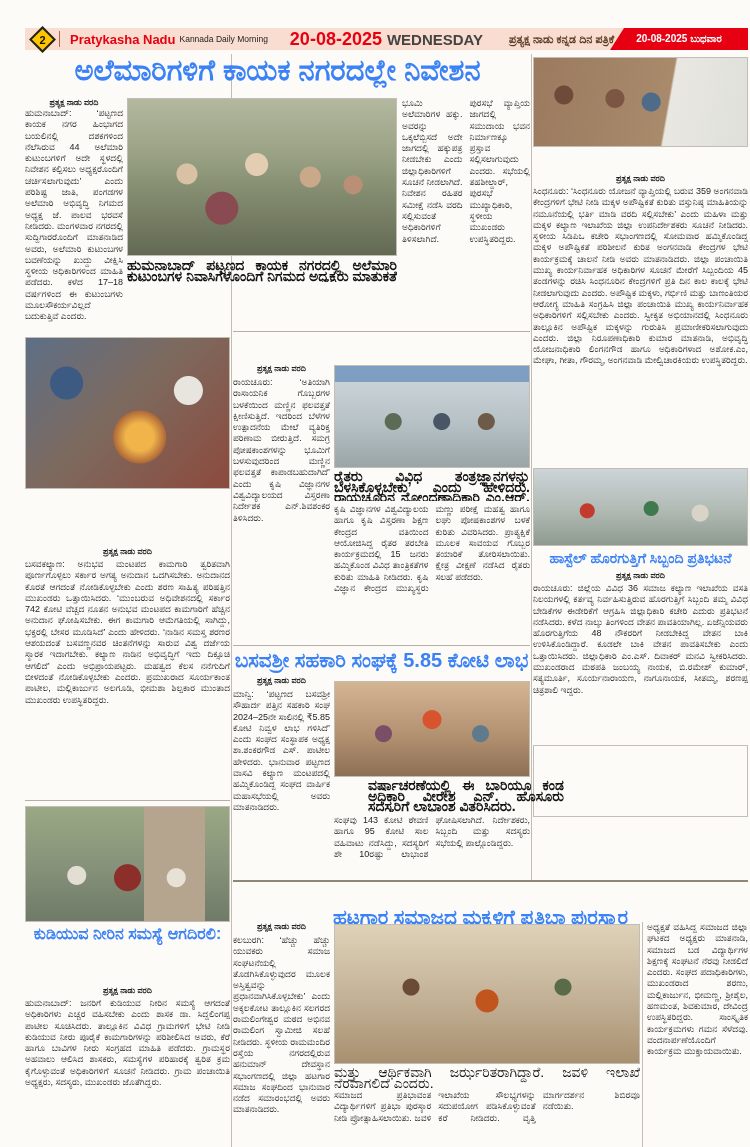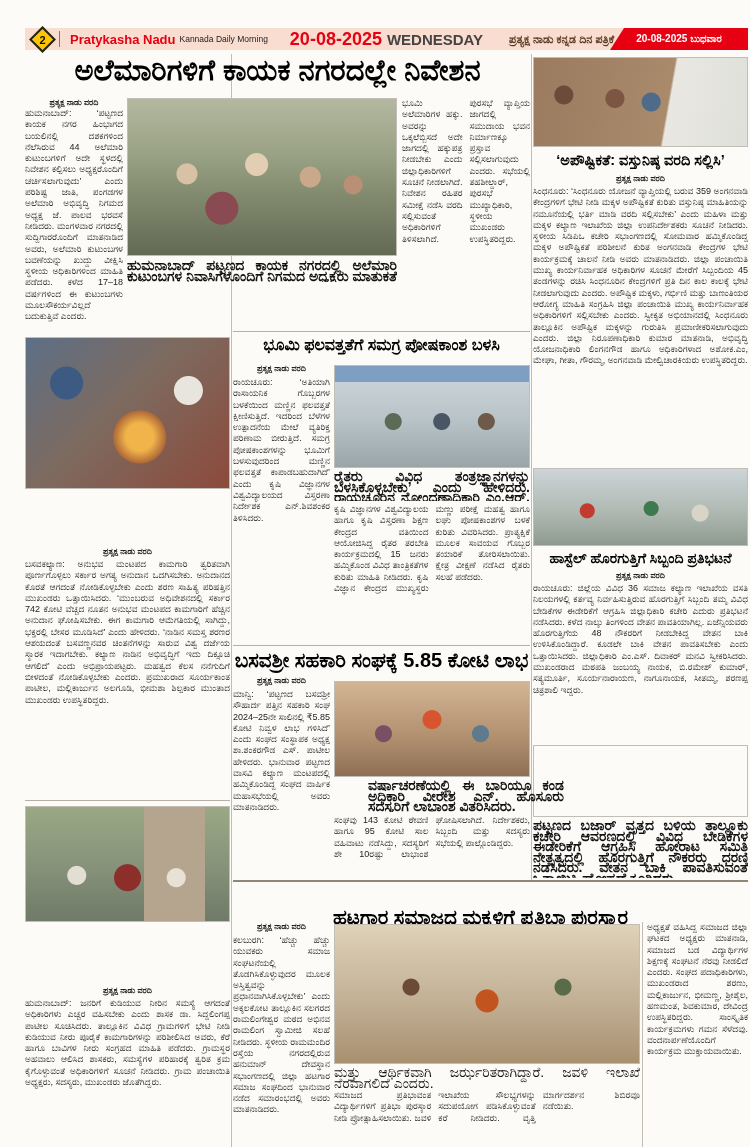--- a/index.html
+++ b/index.html
@@ -11,21 +11,21 @@
   .diamond span{position:absolute;left:0;top:0;width:15px;height:15px;display:flex;align-items:center;justify-content:center;transform:rotate(-45deg);font-size:11px;font-weight:bold;color:#111;}
   .mast-divider{width:1px;height:16px;background:#b5654d;margin-left:34px;margin-right:10px;}
   .brand{color:#e60012;font-weight:bold;font-size:13px;white-space:nowrap;}
   .brand-sub{color:#222;font-size:8.5px;margin-left:4px;white-space:nowrap;}
   .mast-date{color:#e60012;font-weight:bold;font-size:18px;margin-left:22px;white-space:nowrap;}
   .mast-day{color:#444;font-size:15px;font-weight:bold;margin-left:5px;white-space:nowrap;}
   .mast-kn{color:#5a3a22;font-weight:bold;font-size:11px;margin-left:26px;white-space:nowrap;}
   .ribbon{position:absolute;right:0;top:0;height:22px;width:138px;background:#e60012;clip-path:polygon(14px 0,100% 0,100% 100%,0 100%);display:flex;align-items:center;justify-content:center;color:#fff;font-weight:bold;font-size:10px;white-space:nowrap;}
   
   .abs{position:absolute;overflow:hidden;}
-  .headline{font-weight:bold;color:#000000;text-align:center;line-height:1.12;}
+  .headline{font-weight:bold;color:#3b82f6;text-align:center;line-height:1.12;}
   .nowrap{white-space:nowrap;}
   .byline{font-weight:bold;font-size:8px;text-align:center;color:#222;}
   .body{font-size:9px;line-height:11.3px;text-align:justify;color:#1d1d1d;}
   .cols2{column-count:2;column-gap:7px;}
   .cols3{column-count:3;column-gap:7px;}
   .caption{font-size:14px;line-height:10.5px;font-weight:bold;text-align:justify;color:#111;}
   .vrule{position:absolute;width:1px;background:#c3bcb2;}
   .hrule{position:absolute;height:1px;background:#b7afa4;}
   .hrule-dark{position:absolute;height:2px;background:#8f8677;}
   .photo{position:absolute;border:1px solid #c2bdb5;box-sizing:border-box;}
@@ -105,33 +105,30 @@
   <div class="abs headline" style="left:25px;top:54px;width:505px;height:40px;font-size:29px;">ಅಲೆಮಾರಿಗಳಿಗೆ ಕಾಯಕ ನಗರದಲ್ಲೇ ನಿವೇಶನ</div>
   <div class="abs" style="left:25px;top:98px;width:98px;height:238px;">
     <div class="byline">ಪ್ರತ್ಯಕ್ಷ ನಾಡು ವರದಿ</div>
     <div class="body" style="height:226px;overflow:hidden;">ಹುಮನಾಬಾದ್: ‘ಪಟ್ಟಣದ ಕಾಯಕ ನಗರ ಹಿಂಭಾಗದ ಬಯಲಿನಲ್ಲಿ ದಶಕಗಳಿಂದ ನೆಲೆಸಿರುವ 44 ಅಲೆಮಾರಿ ಕುಟುಂಬಗಳಿಗೆ ಅದೇ ಸ್ಥಳದಲ್ಲಿ ನಿವೇಶನ ಕಲ್ಪಿಸಲು ಅಧ್ಯಕ್ಷರೊಂದಿಗೆ ಚರ್ಚಿಸಲಾಗುವುದು’ ಎಂದು ಪರಿಶಿಷ್ಟ ಜಾತಿ, ಪಂಗಡಗಳ ಅಲೆಮಾರಿ ಅಭಿವೃದ್ಧಿ ನಿಗಮದ ಅಧ್ಯಕ್ಷ ಜೆ. ಪಾಲವ ಭರವಸೆ ನೀಡಿದರು. ಮಂಗಳವಾರ ನಗರದಲ್ಲಿ ಸುದ್ದಿಗಾರರೊಂದಿಗೆ ಮಾತನಾಡಿದ ಅವರು, ಅಲೆಮಾರಿ ಕುಟುಂಬಗಳ ಬವಣೆಯನ್ನು ಖುದ್ದು ವೀಕ್ಷಿಸಿ ಸ್ಥಳೀಯ ಅಧಿಕಾರಿಗಳಿಂದ ಮಾಹಿತಿ ಪಡೆದರು. ಕಳೆದ 17–18 ವರ್ಷಗಳಿಂದ ಈ ಕುಟುಂಬಗಳು ಮೂಲಸೌಕರ್ಯವಿಲ್ಲದೆ ಬದುಕುತ್ತಿವೆ ಎಂದರು.</div>
   </div>
   <div class="photo ph-lead" style="left:127px;top:98px;width:270px;height:158px;"></div>
   <div class="abs caption" style="left:127px;top:260px;width:270px;height:22px;">ಹುಮನಾಬಾದ್ ಪಟ್ಟಣದ ಕಾಯಕ ನಗರದಲ್ಲಿ ಅಲೆಮಾರಿ ಕುಟುಂಬಗಳ ನಿವಾಸಿಗಳೊಂದಿಗೆ ನಿಗಮದ ಅಧ್ಯಕ್ಷರು ಮಾತುಕತೆ ನಡೆಸಿದರು.</div>
   <div class="abs body cols2" style="left:402px;top:98px;width:128px;height:238px;">ಭೂಮಿ ಅಲೆಮಾರಿಗಳ ಹಕ್ಕು. ಅವರನ್ನು ಒಕ್ಕಲೆಬ್ಬಿಸದೆ ಅದೇ ಜಾಗದಲ್ಲಿ ಹಕ್ಕುಪತ್ರ ನೀಡಬೇಕು ಎಂದು ಜಿಲ್ಲಾಧಿಕಾರಿಗಳಿಗೆ ಸೂಚನೆ ನೀಡಲಾಗಿದೆ. ನಿವೇಶನ ರಹಿತರ ಸಮೀಕ್ಷೆ ನಡೆಸಿ ವರದಿ ಸಲ್ಲಿಸುವಂತೆ ಅಧಿಕಾರಿಗಳಿಗೆ ತಿಳಿಸಲಾಗಿದೆ. ಪುರಸಭೆ ವ್ಯಾಪ್ತಿಯ ಜಾಗದಲ್ಲಿ ಸಮುದಾಯ ಭವನ ನಿರ್ಮಾಣಕ್ಕೂ ಪ್ರಸ್ತಾವ ಸಲ್ಲಿಸಲಾಗುವುದು ಎಂದರು. ಸಭೆಯಲ್ಲಿ ತಹಶೀಲ್ದಾರ್, ಪುರಸಭೆ ಮುಖ್ಯಾಧಿಕಾರಿ, ಸ್ಥಳೀಯ ಮುಖಂಡರು ಉಪಸ್ಥಿತರಿದ್ದರು.</div>
 
   <div class="photo ph-topright" style="left:533px;top:57px;width:215px;height:90px;"></div>
-  <div class="abs headline" style="left:533px;top:152px;width:215px;height:19px;font-size:14.5px;">‘ಅಪೌಷ್ಟಿಕತೆ: ವಸ್ತುನಿಷ್ಠ ವರದಿ ಸಲ್ಲಿಸಿ’</div>
   <div class="abs byline" style="left:533px;top:174px;width:215px;">ಪ್ರತ್ಯಕ್ಷ ನಾಡು ವರದಿ</div>
   <div class="abs body" style="left:533px;top:186px;width:215px;height:278px;">ಸಿಂಧನೂರು: ‘ಸಿಂಧನೂರು ಯೋಜನೆ ವ್ಯಾಪ್ತಿಯಲ್ಲಿ ಬರುವ 359 ಅಂಗನವಾಡಿ ಕೇಂದ್ರಗಳಿಗೆ ಭೇಟಿ ನೀಡಿ ಮಕ್ಕಳ ಅಪೌಷ್ಟಿಕತೆ ಕುರಿತು ವಸ್ತುನಿಷ್ಠ ಮಾಹಿತಿಯನ್ನು ನಮೂನೆಯಲ್ಲಿ ಭರ್ತಿ ಮಾಡಿ ವರದಿ ಸಲ್ಲಿಸಬೇಕು’ ಎಂದು ಮಹಿಳಾ ಮತ್ತು ಮಕ್ಕಳ ಕಲ್ಯಾಣ ಇಲಾಖೆಯ ಜಿಲ್ಲಾ ಉಪನಿರ್ದೇಶಕರು ಸೂಚನೆ ನೀಡಿದರು. ಸ್ಥಳೀಯ ಸಿಡಿಪಿಒ ಕಚೇರಿ ಸಭಾಂಗಣದಲ್ಲಿ ಸೋಮವಾರ ಹಮ್ಮಿಕೊಂಡಿದ್ದ ಮಕ್ಕಳ ಅಪೌಷ್ಟಿಕತೆ ಪರಿಶೀಲನೆ ಕುರಿತ ಅಂಗನವಾಡಿ ಕೇಂದ್ರಗಳ ಭೇಟಿ ಕಾರ್ಯಕ್ರಮಕ್ಕೆ ಚಾಲನೆ ನೀಡಿ ಅವರು ಮಾತನಾಡಿದರು. ಜಿಲ್ಲಾ ಪಂಚಾಯಿತಿ ಮುಖ್ಯ ಕಾರ್ಯನಿರ್ವಾಹಕ ಅಧಿಕಾರಿಗಳ ಸೂಚನೆ ಮೇರೆಗೆ ಸಿಬ್ಬಂದಿಯ 45 ತಂಡಗಳನ್ನು ರಚಿಸಿ ಸಿಂಧನೂರಿನ ಕೇಂದ್ರಗಳಿಗೆ ಪ್ರತಿ ದಿನ ಕಾಲ ಕಾಲಕ್ಕೆ ಭೇಟಿ ನೀಡಲಾಗುವುದು ಎಂದರು. ಅಪೌಷ್ಟಿಕ ಮಕ್ಕಳು, ಗರ್ಭಿಣಿ ಮತ್ತು ಬಾಣಂತಿಯರ ಆರೋಗ್ಯ ಮಾಹಿತಿ ಸಂಗ್ರಹಿಸಿ ಜಿಲ್ಲಾ ಪಂಚಾಯಿತಿ ಮುಖ್ಯ ಕಾರ್ಯನಿರ್ವಾಹಕ ಅಧಿಕಾರಿಗಳಿಗೆ ಸಲ್ಲಿಸಬೇಕು ಎಂದರು. ಸ್ವೀಕೃತ ಅಭಿಯಾನದಲ್ಲಿ ಸಿಂಧನೂರು ತಾಲ್ಲೂಕಿನ ಅಪೌಷ್ಟಿಕ ಮಕ್ಕಳನ್ನು ಗುರುತಿಸಿ ಪ್ರಮಾಣೀಕರಿಸಲಾಗುವುದು ಎಂದರು. ಜಿಲ್ಲಾ ನಿರೂಪಣಾಧಿಕಾರಿ ಕುಮಾರ ಮಾತನಾಡಿ, ಅಭಿವೃದ್ಧಿ ಯೋಜನಾಧಿಕಾರಿ ಲಿಂಗನಗೌಡ ಹಾಗೂ ಅಧಿಕಾರಿಗಳಾದ ಅಶೋಕ.ಎಂ, ಮೇಘಾ, ಗೀತಾ, ಗೌರಮ್ಮ, ಅಂಗನವಾಡಿ ಮೇಲ್ವಿಚಾರಕಿಯರು ಉಪಸ್ಥಿತರಿದ್ದರು.</div>
   <div class="photo ph-march" style="left:533px;top:468px;width:215px;height:78px;"></div>
 
   <div class="abs headline" style="left:533px;top:551px;width:215px;height:18px;font-size:14px;">ಹಾಸ್ಟೆಲ್ ಹೊರಗುತ್ತಿಗೆ ಸಿಬ್ಬಂದಿ ಪ್ರತಿಭಟನೆ</div>
   <div class="abs byline" style="left:533px;top:571px;width:215px;">ಪ್ರತ್ಯಕ್ಷ ನಾಡು ವರದಿ</div>
   <div class="abs body" style="left:533px;top:583px;width:215px;height:158px;">ರಾಯಚೂರು: ಜಿಲ್ಲೆಯ ವಿವಿಧ 36 ಸಮಾಜ ಕಲ್ಯಾಣ ಇಲಾಖೆಯ ವಸತಿ ನಿಲಯಗಳಲ್ಲಿ ಕರ್ತವ್ಯ ನಿರ್ವಹಿಸುತ್ತಿರುವ ಹೊರಗುತ್ತಿಗೆ ಸಿಬ್ಬಂದಿ ತಮ್ಮ ವಿವಿಧ ಬೇಡಿಕೆಗಳ ಈಡೇರಿಕೆಗೆ ಆಗ್ರಹಿಸಿ ಜಿಲ್ಲಾಧಿಕಾರಿ ಕಚೇರಿ ಎದುರು ಪ್ರತಿಭಟನೆ ನಡೆಸಿದರು. ಕಳೆದ ನಾಲ್ಕು ತಿಂಗಳಿಂದ ವೇತನ ಪಾವತಿಯಾಗಿಲ್ಲ. ಏಜೆನ್ಸಿಯವರು ಹೊರಗುತ್ತಿಗೆಯ 48 ನೌಕರರಿಗೆ ನೀಡಬೇಕಿದ್ದ ವೇತನ ಬಾಕಿ ಉಳಿಸಿಕೊಂಡಿದ್ದಾರೆ. ಕೂಡಲೇ ಬಾಕಿ ವೇತನ ಪಾವತಿಸಬೇಕು ಎಂದು ಒತ್ತಾಯಿಸಿದರು. ಜಿಲ್ಲಾಧಿಕಾರಿ ಎಂ.ಎಸ್. ದಿವಾಕರ್ ಮನವಿ ಸ್ವೀಕರಿಸಿದರು. ಮುಖಂಡರಾದ ಮಠಪತಿ ಜಂಬಯ್ಯ ನಾಯಕ, ಬಿ.ರಮೇಶ್ ಕುಮಾರ್, ಸತ್ಯಮೂರ್ತಿ, ಸೂರ್ಯನಾರಾಯಣ, ನಾಗೂನಾಯಕ, ಸೀತಮ್ಮ, ಶರಣಪ್ಪ ಚಿತ್ರಶಾಲಿ ಇದ್ದರು.</div>
   <div class="photo ph-sitin" style="left:533px;top:745px;width:215px;height:72px;"></div>
-  <div class="abs caption" style="left:533px;top:820px;width:215px;height:58px;">ಪಟ್ಟಣದ ಬಜಾರ್ ವೃತ್ತದ ಬಳಿಯ ತಾಲ್ಲೂಕು ಕಚೇರಿ ಆವರಣದಲ್ಲಿ ವಿವಿಧ ಬೇಡಿಕೆಗಳ ಈಡೇರಿಕೆಗೆ ಆಗ್ರಹಿಸಿ ಹೋರಾಟ ಸಮಿತಿ ನೇತೃತ್ವದಲ್ಲಿ ಹೊರಗುತ್ತಿಗೆ ನೌಕರರು ಧರಣಿ ನಡೆಸಿದರು. ವೇತನ ಬಾಕಿ ಪಾವತಿಸುವಂತೆ ಒತ್ತಾಯಿಸಿ ಘೋಷಣೆ ಕೂಗಿದರು.</div>
 
   <div class="hrule" style="left:233px;top:331px;width:297px;"></div>
-  <div class="abs headline nowrap" style="left:233px;top:336px;width:297px;height:24px;font-size:16px;overflow:visible;">ಭೂಮಿ ಫಲವತ್ತತೆಗೆ ಸಮಗ್ರ ಪೋಷಕಾಂಶ ಬಳಸಿ</div>
   <div class="abs byline" style="left:233px;top:364px;width:97px;">ಪ್ರತ್ಯಕ್ಷ ನಾಡು ವರದಿ</div>
   <div class="abs body" style="left:233px;top:377px;width:97px;height:266px;">ರಾಯಚೂರು: ‘ಅತಿಯಾಗಿ ರಾಸಾಯನಿಕ ಗೊಬ್ಬರಗಳ ಬಳಕೆಯಿಂದ ಮಣ್ಣಿನ ಫಲವತ್ತತೆ ಕ್ಷೀಣಿಸುತ್ತಿದೆ. ಇದರಿಂದ ಬೆಳೆಗಳ ಉತ್ಪಾದನೆಯ ಮೇಲೆ ವ್ಯತಿರಿಕ್ತ ಪರಿಣಾಮ ಬೀರುತ್ತಿದೆ. ಸಮಗ್ರ ಪೋಷಕಾಂಶಗಳನ್ನು ಭೂಮಿಗೆ ಬಳಸುವುದರಿಂದ ಮಣ್ಣಿನ ಫಲವತ್ತತೆ ಕಾಪಾಡಬಹುದಾಗಿದೆ’ ಎಂದು ಕೃಷಿ ವಿಜ್ಞಾನಗಳ ವಿಶ್ವವಿದ್ಯಾಲಯದ ವಿಸ್ತರಣಾ ನಿರ್ದೇಶಕ ಎನ್.ಶಿವಶಂಕರ ತಿಳಿಸಿದರು.</div>
   <div class="photo ph-soil" style="left:334px;top:365px;width:196px;height:103px;"></div>
   <div class="abs caption" style="left:334px;top:471px;width:196px;height:30px;">ರೈತರು ವಿವಿಧ ತಂತ್ರಜ್ಞಾನಗಳನ್ನು ಬಳಸಿಕೊಳ್ಳಬೇಕು’ ಎಂದು ಹೇಳಿದರು. ರಾಯಚೂರಿನ ನೋಂದಣಾಧಿಕಾರಿ ಎಂ.ಆರ್. ಉಮೇಶ ಇದ್ದರು.</div>
   <div class="abs body cols2" style="left:334px;top:504px;width:196px;height:139px;">ಕೃಷಿ ವಿಜ್ಞಾನಗಳ ವಿಶ್ವವಿದ್ಯಾಲಯ ಹಾಗೂ ಕೃಷಿ ವಿಸ್ತರಣಾ ಶಿಕ್ಷಣ ಕೇಂದ್ರದ ವತಿಯಿಂದ ಆಯೋಜಿಸಿದ್ದ ರೈತರ ತರಬೇತಿ ಕಾರ್ಯಕ್ರಮದಲ್ಲಿ 15 ಜನರು ಹಮ್ಮಿಕೊಂಡ ವಿವಿಧ ತಾಂತ್ರಿಕತೆಗಳ ಕುರಿತು ಮಾಹಿತಿ ನೀಡಿದರು. ಕೃಷಿ ವಿಜ್ಞಾನ ಕೇಂದ್ರದ ಮುಖ್ಯಸ್ಥರು ಮಣ್ಣು ಪರೀಕ್ಷೆ ಮಹತ್ವ ಹಾಗೂ ಲಘು ಪೋಷಕಾಂಶಗಳ ಬಳಕೆ ಕುರಿತು ವಿವರಿಸಿದರು. ಪ್ರಾತ್ಯಕ್ಷಿಕೆ ಮೂಲಕ ಸಾವಯವ ಗೊಬ್ಬರ ತಯಾರಿಕೆ ತೋರಿಸಲಾಯಿತು. ಕ್ಷೇತ್ರ ವೀಕ್ಷಣೆ ನಡೆಸಿದ ರೈತರು ಸಲಹೆ ಪಡೆದರು.</div>
 
   <div class="hrule" style="left:233px;top:645px;width:297px;"></div>
   <div class="abs headline nowrap" style="left:233px;top:649px;width:297px;height:22px;font-size:20px;overflow:visible;">ಬಸವಶ್ರೀ ಸಹಕಾರಿ ಸಂಘಕ್ಕೆ 5.85 ಕೋಟಿ ಲಾಭ</div>
   <div class="abs byline" style="left:233px;top:676px;width:97px;">ಪ್ರತ್ಯಕ್ಷ ನಾಡು ವರದಿ</div>
   <div class="abs body" style="left:233px;top:689px;width:97px;height:189px;">ಮಾನ್ವಿ: ‘ಪಟ್ಟಣದ ಬಸವಶ್ರೀ ಸೌಹಾರ್ದ ಪತ್ತಿನ ಸಹಕಾರಿ ಸಂಘ 2024–25ನೇ ಸಾಲಿನಲ್ಲಿ ₹5.85 ಕೋಟಿ ನಿವ್ವಳ ಲಾಭ ಗಳಿಸಿದೆ’ ಎಂದು ಸಂಘದ ಸಂಸ್ಥಾಪಕ ಅಧ್ಯಕ್ಷ ಶಾ.ಶಂಕರಗೌಡ ಎಸ್. ಪಾಟೀಲ ಹೇಳಿದರು. ಭಾನುವಾರ ಪಟ್ಟಣದ ವಾಸವಿ ಕಲ್ಯಾಣ ಮಂಟಪದಲ್ಲಿ ಹಮ್ಮಿಕೊಂಡಿದ್ದ ಸಂಘದ ವಾರ್ಷಿಕ ಮಹಾಸಭೆಯಲ್ಲಿ ಅವರು ಮಾತನಾಡಿದರು.</div>
@@ -147,16 +144,17 @@
   <div class="abs caption" style="left:334px;top:1067px;width:306px;height:21px;font-weight:normal;">ಮತ್ತು ಆರ್ಥಿಕವಾಗಿ ಜರ್ಝರಿತರಾಗಿದ್ದಾರೆ. ಜವಳಿ ಇಲಾಖೆ ನೆರವಾಗಲಿದೆ ಎಂದರು.</div>
   <div class="abs body" style="left:647px;top:922px;width:101px;height:225px;">ಅಧ್ಯಕ್ಷತೆ ವಹಿಸಿದ್ದ ಸಮಾಜದ ಜಿಲ್ಲಾ ಘಟಕದ ಅಧ್ಯಕ್ಷರು ಮಾತನಾಡಿ, ಸಮಾಜದ ಬಡ ವಿದ್ಯಾರ್ಥಿಗಳ ಶಿಕ್ಷಣಕ್ಕೆ ಸಂಘಟನೆ ನೆರವು ನೀಡಲಿದೆ ಎಂದರು. ಸಂಘದ ಪದಾಧಿಕಾರಿಗಳು, ಮುಖಂಡರಾದ ಶರಣು, ಮಲ್ಲಿಕಾರ್ಜುನ, ಭೀಮಣ್ಣ, ಶ್ರೀಶೈಲ, ಹಣಮಂತ, ಶಿವಕುಮಾರ, ದೇವಿಂದ್ರ ಉಪಸ್ಥಿತರಿದ್ದರು. ಸಾಂಸ್ಕೃತಿಕ ಕಾರ್ಯಕ್ರಮಗಳು ಗಮನ ಸೆಳೆದವು. ವಂದನಾರ್ಪಣೆಯೊಂದಿಗೆ ಕಾರ್ಯಕ್ರಮ ಮುಕ್ತಾಯವಾಯಿತು.</div>
   <div class="abs body cols3" style="left:334px;top:1090px;width:306px;height:57px;">ಸಮಾಜದ ಪ್ರತಿಭಾವಂತ ವಿದ್ಯಾರ್ಥಿಗಳಿಗೆ ಪ್ರತಿಭಾ ಪುರಸ್ಕಾರ ನೀಡಿ ಪ್ರೋತ್ಸಾಹಿಸಲಾಯಿತು. ಜವಳಿ ಇಲಾಖೆಯ ಸೌಲಭ್ಯಗಳನ್ನು ಸದುಪಯೋಗ ಪಡಿಸಿಕೊಳ್ಳುವಂತೆ ಕರೆ ನೀಡಿದರು. ವೃತ್ತಿ ಮಾರ್ಗದರ್ಶನ ಶಿಬಿರವೂ ನಡೆಯಿತು.</div>
 
   <div class="photo ph-anubhava" style="left:25px;top:337px;width:205px;height:152px;"></div>
   <div class="abs byline" style="left:25px;top:547px;width:205px;">ಪ್ರತ್ಯಕ್ಷ ನಾಡು ವರದಿ</div>
   <div class="abs body" style="left:25px;top:559px;width:205px;height:236px;">ಬಸವಕಲ್ಯಾಣ: ಅನುಭವ ಮಂಟಪದ ಕಾಮಗಾರಿ ತ್ವರಿತವಾಗಿ ಪೂರ್ಣಗೊಳ್ಳಲು ಸರ್ಕಾರ ಅಗತ್ಯ ಅನುದಾನ ಒದಗಿಸಬೇಕು. ಅನುದಾನದ ಕೊರತೆ ಆಗದಂತೆ ನೋಡಿಕೊಳ್ಳಬೇಕು ಎಂದು ಶರಣ ಸಾಹಿತ್ಯ ಪರಿಷತ್ತಿನ ಮುಖಂಡರು ಒತ್ತಾಯಿಸಿದರು. ‘ಮುಂಬರುವ ಅಧಿವೇಶನದಲ್ಲಿ ಸರ್ಕಾರ 742 ಕೋಟಿ ವೆಚ್ಚದ ನೂತನ ಅನುಭವ ಮಂಟಪದ ಕಾಮಗಾರಿಗೆ ಹೆಚ್ಚಿನ ಅನುದಾನ ಘೋಷಿಸಬೇಕು. ಈಗ ಕಾಮಗಾರಿ ಆಮೆಗತಿಯಲ್ಲಿ ಸಾಗಿದ್ದು, ಭಕ್ತರಲ್ಲಿ ಬೇಸರ ಮೂಡಿಸಿದೆ’ ಎಂದು ಹೇಳಿದರು. ‘ನಾಡಿನ ಸಮಸ್ತ ಶರಣರ ಆಶಯದಂತೆ ಬಸವಣ್ಣನವರ ಚಿಂತನೆಗಳನ್ನು ಸಾರುವ ವಿಶ್ವ ದರ್ಜೆಯ ಸ್ಮಾರಕ ಇದಾಗಬೇಕು. ಕಲ್ಯಾಣ ನಾಡಿನ ಅಭಿವೃದ್ಧಿಗೆ ಇದು ದಿಕ್ಸೂಚಿ ಆಗಲಿದೆ’ ಎಂದು ಅಭಿಪ್ರಾಯಪಟ್ಟರು. ಮಹತ್ವದ ಕೆಲಸ ನನೆಗುದಿಗೆ ಬೀಳದಂತೆ ನೋಡಿಕೊಳ್ಳಬೇಕು ಎಂದರು. ಪ್ರಮುಖರಾದ ಸೂರ್ಯಕಾಂತ ಪಾಟೀಲ, ಮಲ್ಲಿಕಾರ್ಜುನ ಅಲಗೂಡಿ, ಭೀಮಶಾ ಶಿಲ್ಪಕಾರ ಮುಂತಾದ ಮುಖಂಡರು ಉಪಸ್ಥಿತರಿದ್ದರು.</div>
   <div class="hrule" style="left:25px;top:800px;width:205px;"></div>
 
   <div class="photo ph-water" style="left:25px;top:806px;width:205px;height:116px;"></div>
+  <div class="abs headline" style="left:25px;top:925px;width:205px;height:28px;font-size:16px;">ಕುಡಿಯುವ ನೀರಿನ ಸಮಸ್ಯೆ ಆಗದಿರಲಿ:</div>
   <div class="abs byline" style="left:25px;top:986px;width:205px;">ಪ್ರತ್ಯಕ್ಷ ನಾಡು ವರದಿ</div>
   <div class="abs body" style="left:25px;top:998px;width:205px;height:147px;">ಹುಮನಾಬಾದ್: ಜನರಿಗೆ ಕುಡಿಯುವ ನೀರಿನ ಸಮಸ್ಯೆ ಆಗದಂತೆ ಅಧಿಕಾರಿಗಳು ಎಚ್ಚರ ವಹಿಸಬೇಕು ಎಂದು ಶಾಸಕ ಡಾ. ಸಿದ್ದಲಿಂಗಪ್ಪ ಪಾಟೀಲ ಸೂಚಿಸಿದರು. ತಾಲ್ಲೂಕಿನ ವಿವಿಧ ಗ್ರಾಮಗಳಿಗೆ ಭೇಟಿ ನೀಡಿ ಕುಡಿಯುವ ನೀರು ಪೂರೈಕೆ ಕಾಮಗಾರಿಗಳನ್ನು ಪರಿಶೀಲಿಸಿದ ಅವರು, ಕೆರೆ ಹಾಗೂ ಬಾವಿಗಳ ನೀರು ಸಂಗ್ರಹದ ಮಾಹಿತಿ ಪಡೆದರು. ಗ್ರಾಮಸ್ಥರ ಅಹವಾಲು ಆಲಿಸಿದ ಶಾಸಕರು, ಸಮಸ್ಯೆಗಳ ಪರಿಹಾರಕ್ಕೆ ತ್ವರಿತ ಕ್ರಮ ಕೈಗೊಳ್ಳುವಂತೆ ಅಧಿಕಾರಿಗಳಿಗೆ ಸೂಚನೆ ನೀಡಿದರು. ಗ್ರಾಮ ಪಂಚಾಯಿತಿ ಅಧ್ಯಕ್ಷರು, ಸದಸ್ಯರು, ಮುಖಂಡರು ಜೊತೆಗಿದ್ದರು.</div>
 
 </div>
 
 </body></html>

